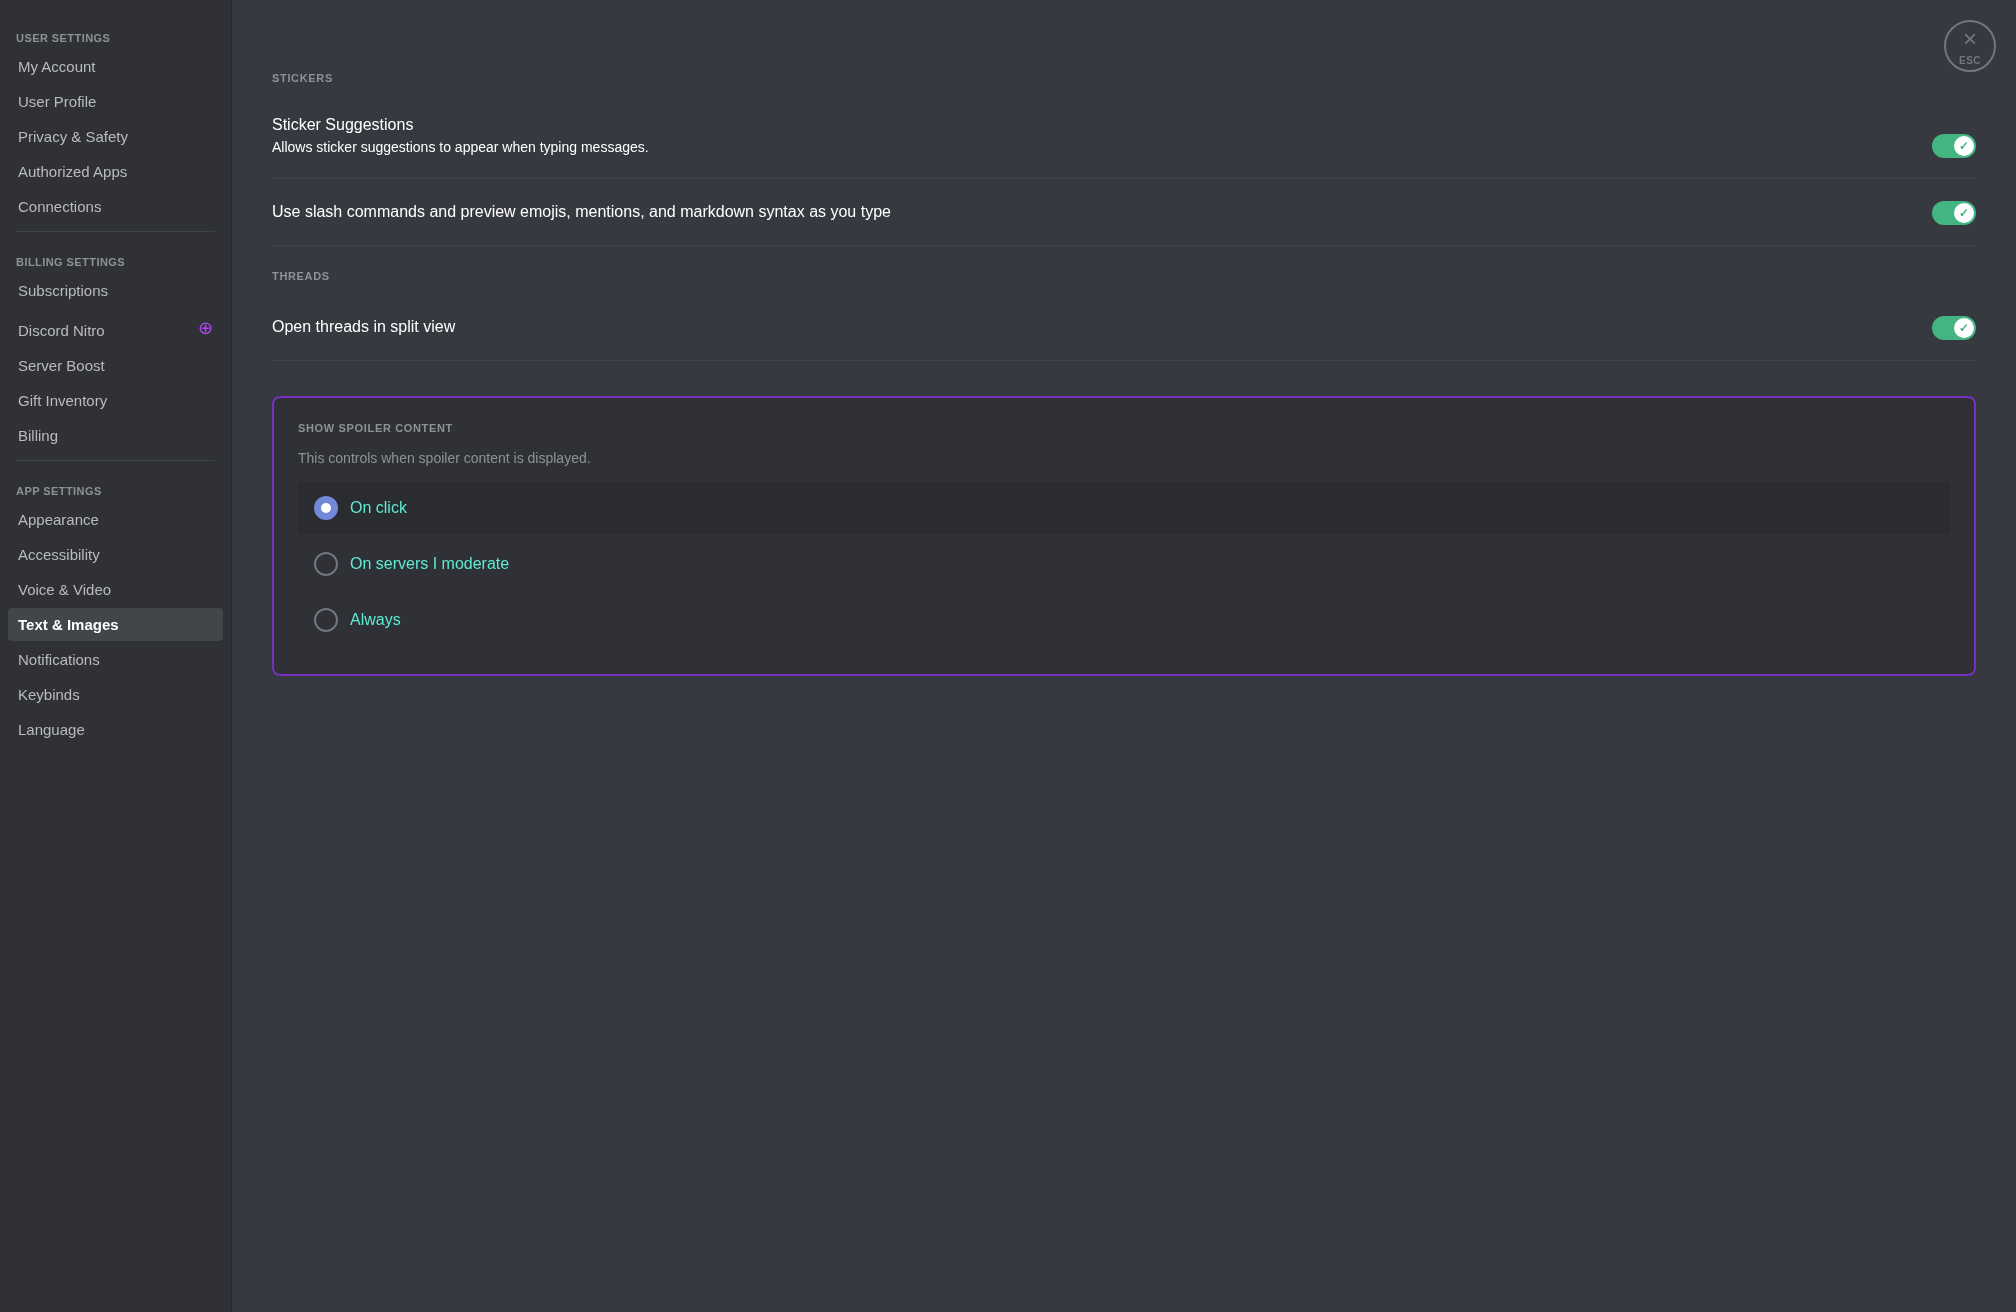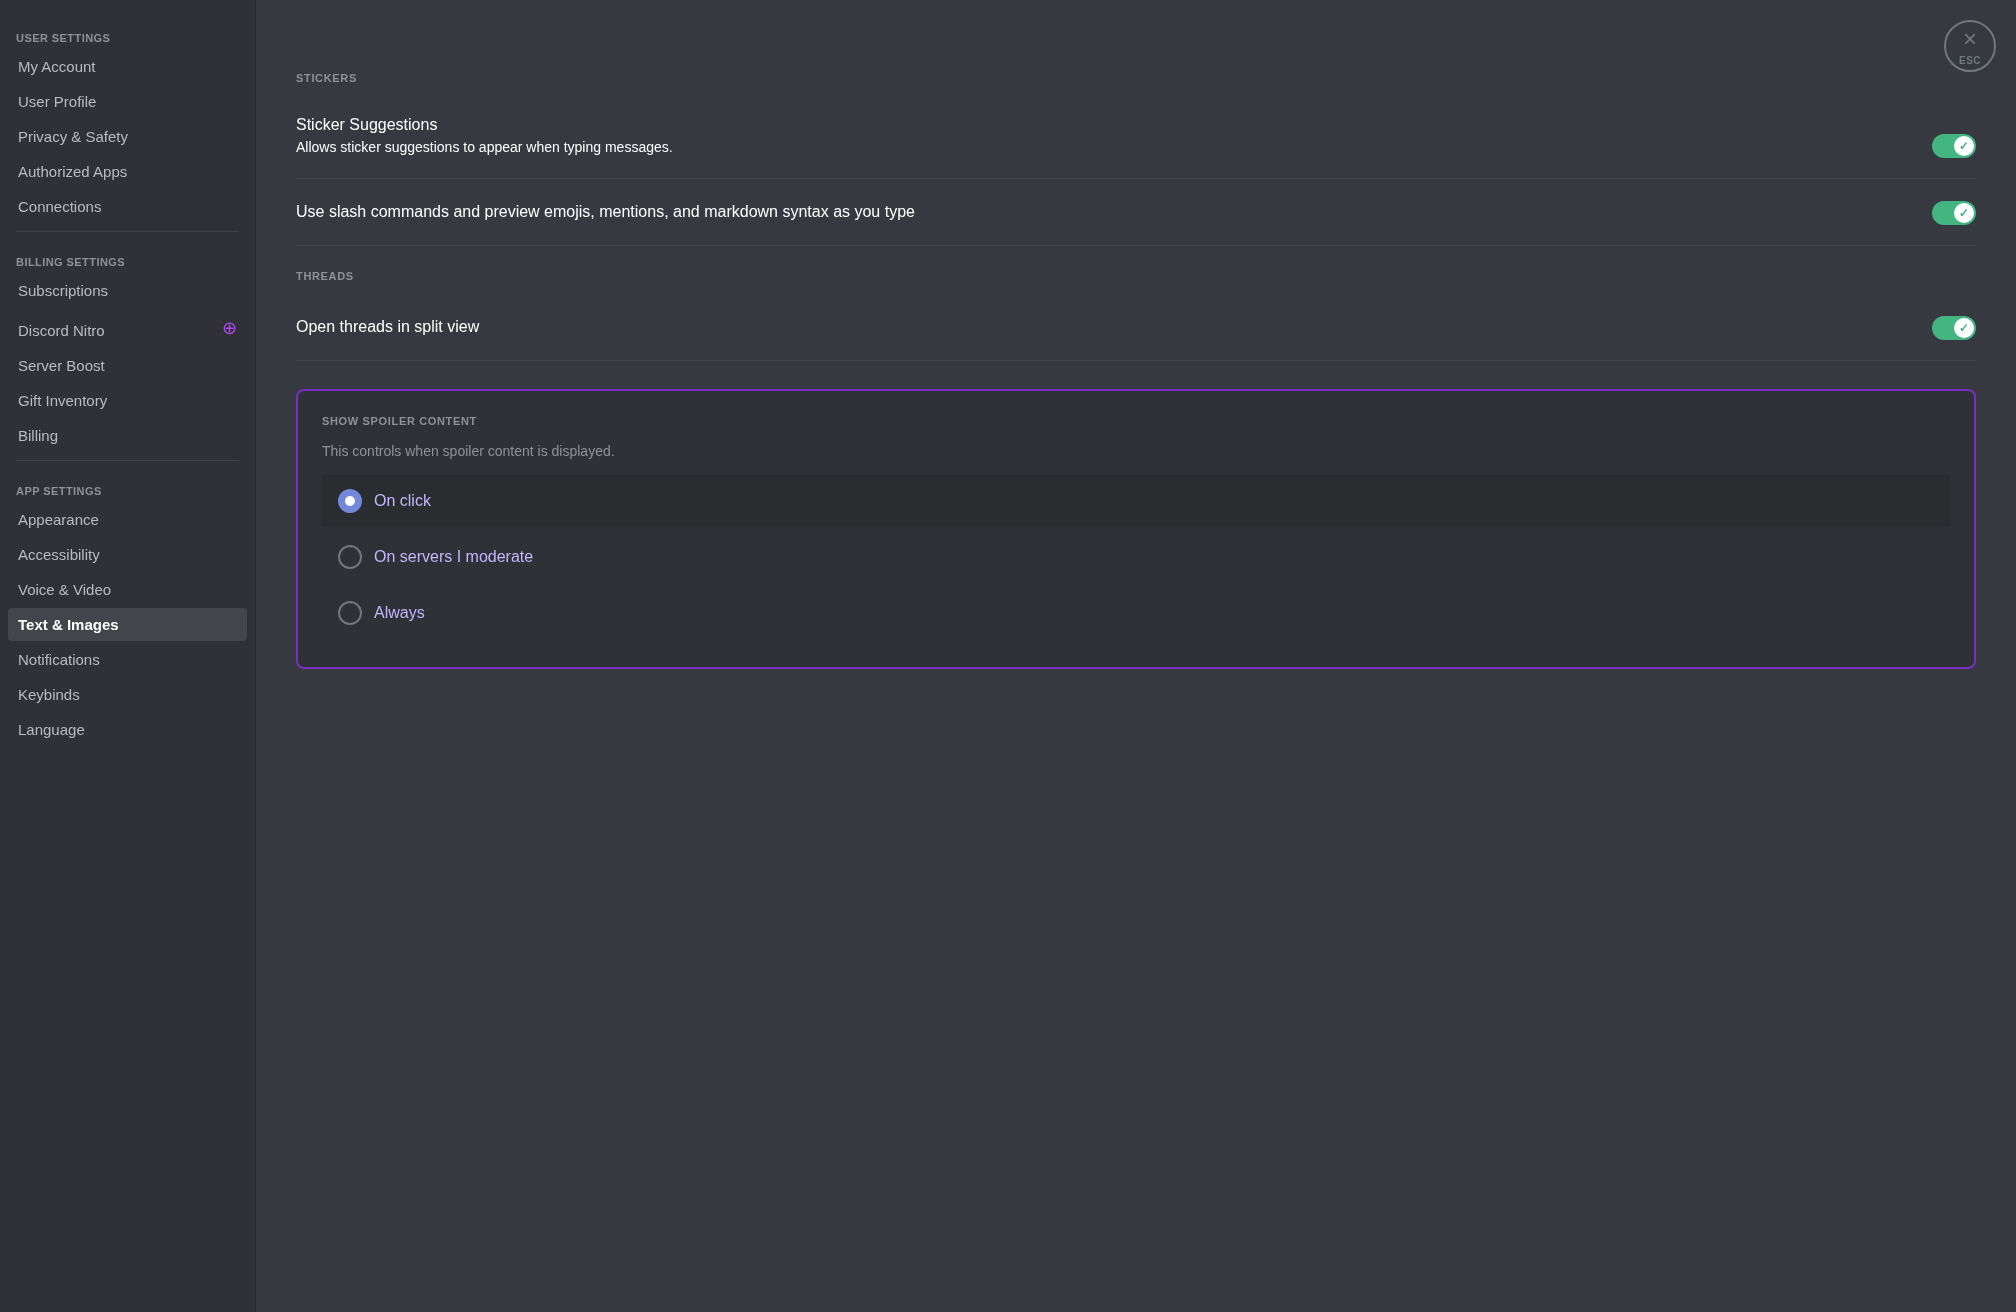--- a/index.html
+++ b/index.html
@@ -7,21 +7,21 @@
       background: #2f3136;
       font-family: Whitney, 'Helvetica Neue', Helvetica, Arial, sans-serif;
       color: #dcddde;
       display: flex;
       height: 100vh;
       overflow: hidden;
     }
 
     
     .sidebar {
-      width: 256px;
+      width: 232px;
       background: #2f3136;
       padding: 16px 8px;
       overflow-y: auto;
       flex-shrink: 0;
       border-right: 1px solid #26282c;
     }
 
     .sidebar-section-header {
       font-size: 11px;
       font-weight: 700;
@@ -178,21 +178,21 @@
       color: #43b581;
       font-size: 12px;
       font-weight: 700;
     }
 
     
     .spoiler-section {
       border: 2px solid #7b2fc2;
       border-radius: 8px;
       padding: 24px;
-      margin-top: 28px;
+      margin-top: 35px;
       background: #2f3136;
     }
 
     .spoiler-section .section-label {
       margin-top: 0;
     }
 
     .spoiler-desc {
       font-size: 14px;
       color: #8e9297;
@@ -234,21 +234,21 @@
 
     .radio-inner {
       width: 10px;
       height: 10px;
       border-radius: 50%;
       background: white;
     }
 
     .radio-label {
       font-size: 16px;
-      color: #c4b5fd;
+      color: #5eead4;
     }
   </style>
 </head>
 <body>
 
 <div class="sidebar">
 
   <div class="sidebar-section-header">USER SETTINGS</div>
 
   <div class="sidebar-item">

